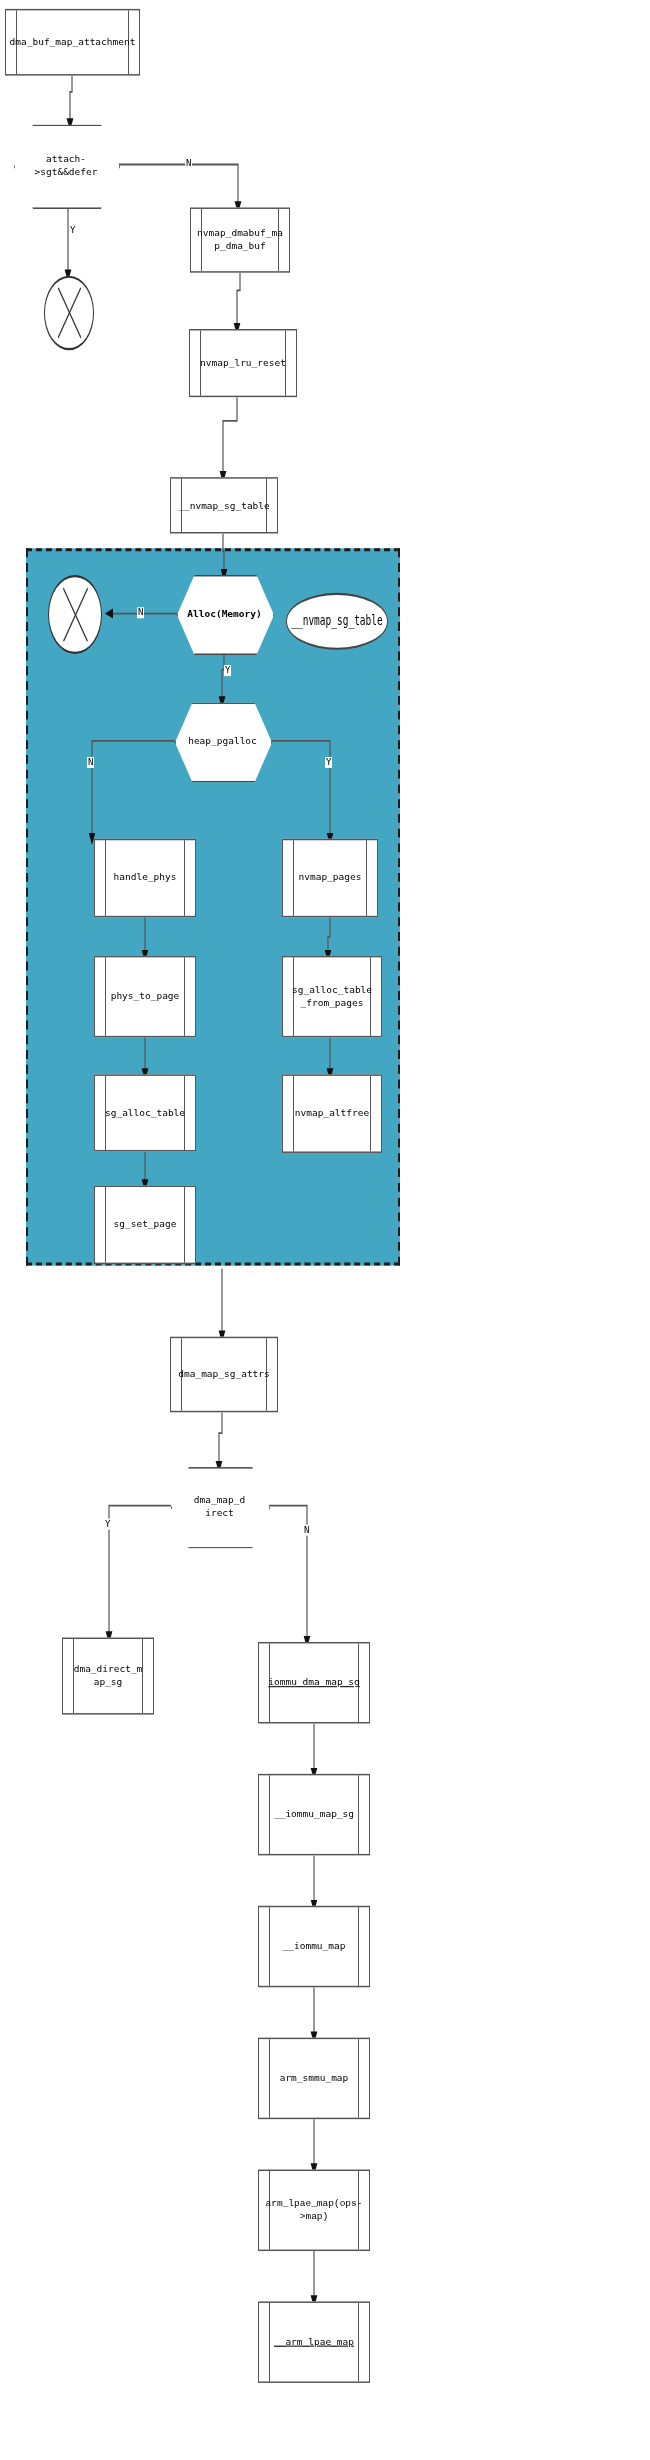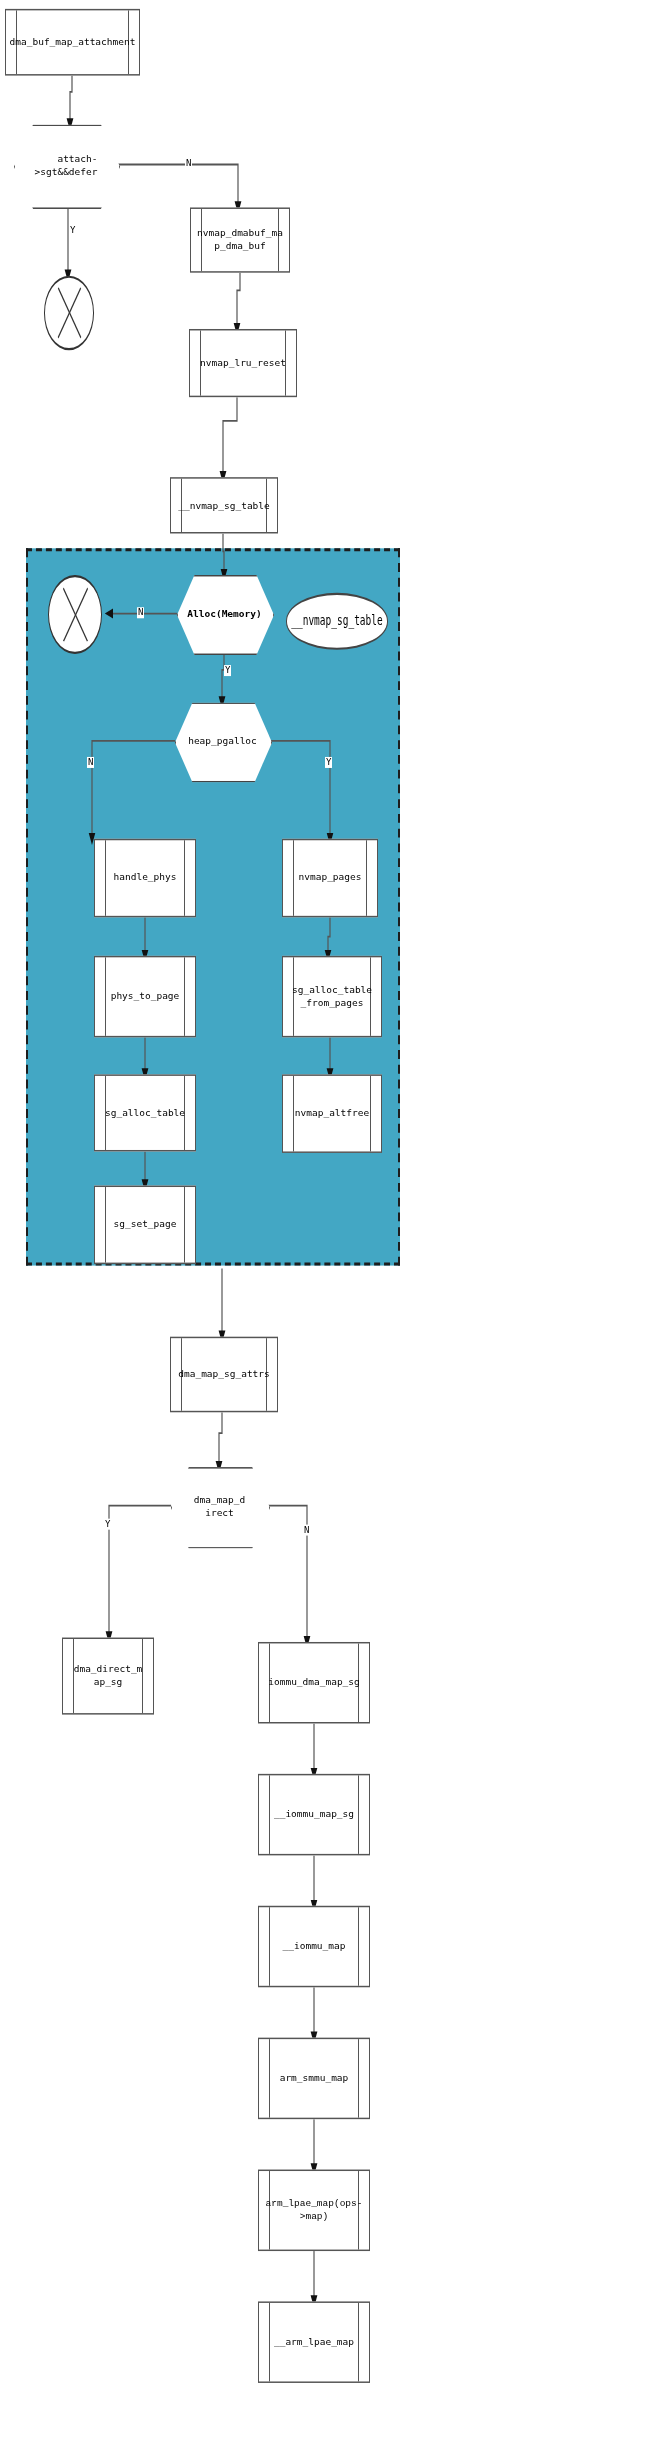--- a/index.html
+++ b/index.html
@@ -128,21 +128,21 @@
   <div class="elabel" style="left: 303px; top: 1027px; display: inline-block; transform-origin: 50% 50%; transform: scaleY(0.674797);">N</div>
 
   <div class="node proc" style="left:5px;top:6px;width:135px;height:45px;">
     <span class="bar l"></span>
     <span class="bar r"></span>
     <span class="txt" style="display: inline-block; transform-origin: 50% 50%; transform: scaleY(0.674797);">dma_buf_map_attachment</span>
   </div>
 
   <div class="hex" style="left:14px;top:84px;width:104px;height:55px;">
     <span class="shape"></span>
-    <span class="txt" style="display: inline-block; transform-origin: 50% 50%; transform: scaleY(0.674797); text-align: right;">attach-
+    <span class="txt" style="display: inline-block; transform-origin: 50% 50%; transform: scaleY(0.674797);">attach-
 &gt;sgt&amp;&amp;defer</span>
   </div>
 
   <div class="node xcircle" style="left: 44px; top: 186px; width: 50px; height: 33.7398px; transform-origin: 50% 0px; transform: scaleY(1.48193);">
     <span class="d1"></span>
     <span class="d2"></span>
   </div>
 
   <div class="node proc" style="left:190px;top:140px;width:100px;height:44px;">
     <span class="bar l"></span>
@@ -240,21 +240,21 @@
   <div class="node proc" style="left:62px;top:1105px;width:92px;height:52px;">
     <span class="bar l"></span>
     <span class="bar r"></span>
     <span class="txt" style="display: inline-block; transform-origin: 50% 50%; transform: scaleY(0.674797);">dma_direct_m
 ap_sg</span>
   </div>
 
   <div class="node proc" style="left:258px;top:1108px;width:112px;height:55px;">
     <span class="bar l"></span>
     <span class="bar r"></span>
-    <span class="txt" style="display: inline-block; transform-origin: 50% 50%; transform: scaleY(0.674797);">iommu_dma_map_sg</span>
+    <span class="txt" style="display: inline-block; transform-origin: 50% 50%; transform: scaleY(0.674797); text-decoration: underline;">iommu_dma_map_sg</span>
   </div>
 
   <div class="node proc" style="left:258px;top:1197px;width:112px;height:55px;">
     <span class="bar l"></span>
     <span class="bar r"></span>
     <span class="txt" style="display: inline-block; transform-origin: 50% 50%; transform: scaleY(0.674797);">__iommu_map_sg</span>
   </div>
 
   <div class="node proc" style="left:258px;top:1286px;width:112px;height:55px;">
     <span class="bar l"></span>
@@ -271,16 +271,16 @@
   <div class="node proc" style="left:258px;top:1464px;width:112px;height:55px;">
     <span class="bar l"></span>
     <span class="bar r"></span>
     <span class="txt" style="display: inline-block; transform-origin: 50% 50%; transform: scaleY(0.674797); font-family: Liberation Mono, monospace;">arm_lpae_map(ops-
 &gt;map)</span>
   </div>
 
   <div class="node proc" style="left:258px;top:1553px;width:112px;height:55px;">
     <span class="bar l"></span>
     <span class="bar r"></span>
-    <span class="txt" style="display: inline-block; transform-origin: 50% 50%; transform: scaleY(0.674797);">__arm_lpae_map</span>
+    <span class="txt" style="display: inline-block; transform-origin: 50% 50%; transform: scaleY(0.674797); text-decoration: underline;">__arm_lpae_map</span>
   </div>
 
 </div>
 
 </body></html>

